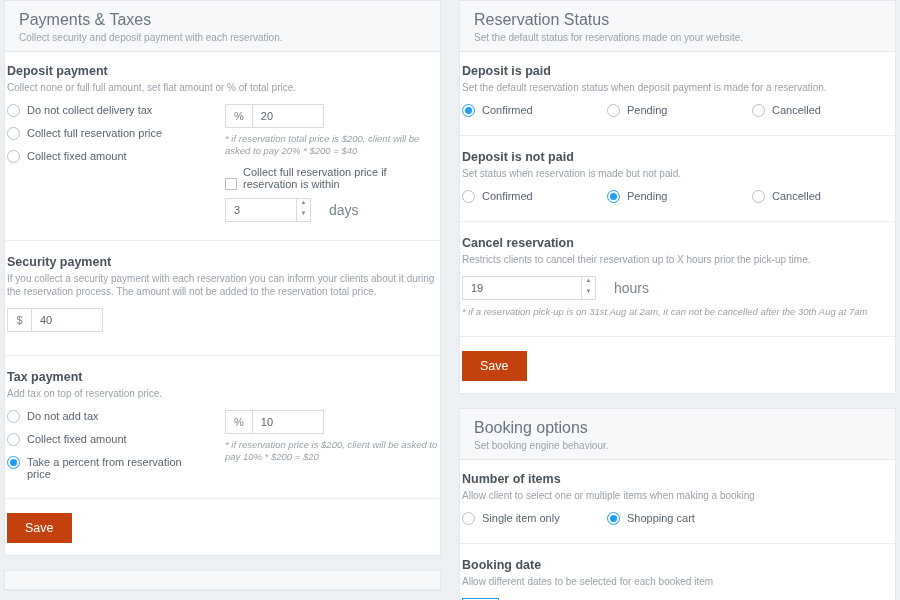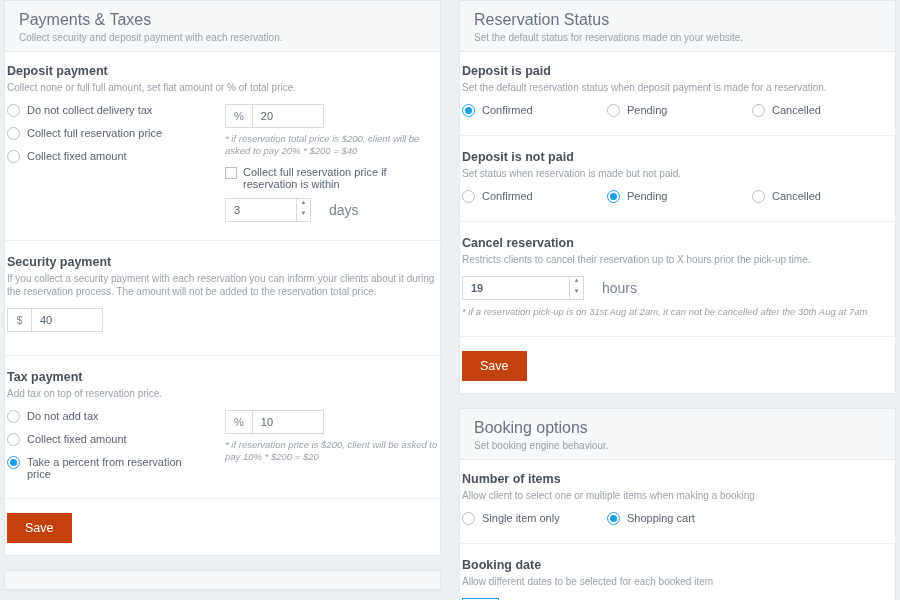--- a/index.html
+++ b/index.html
@@ -26,21 +26,21 @@
 .rlbl{font-size:11px;color:#5a6470}
 .inpgrp{display:flex;align-items:stretch;margin-bottom:5px}
 .inpgrp .pre{border:1px solid #d6dce2;border-right:none;padding:5px 8px;background:#fff;font-size:11px;color:#7a8490;min-width:24px;text-align:center}
 .inpgrp input{border:1px solid #d6dce2;padding:5px 8px;font-size:11px;width:72px;color:#5a6470}
 .spin{border:1px solid #d6dce2;padding:5px 8px;font-size:11px;width:72px;color:#5a6470;position:relative}
 .spinwrap{display:inline-flex;align-items:stretch}
 .spinbtns{border:1px solid #d6dce2;border-left:none;display:flex;flex-direction:column;width:14px}
 .spinbtns span{flex:1;font-size:6px;text-align:center;color:#888;line-height:1;cursor:pointer}
 .after{font-size:14px;color:#7a8490;margin-left:18px}
 .hint{font-size:9.5px;color:#9aa2ab;font-style:italic;line-height:1.3;margin-top:2px}
-.chk{display:flex;align-items:flex-start;gap:6px;margin:8px 0}
+.chk{display:flex;align-items:flex-end;gap:6px;margin:8px 0}
 .cb{width:12px;height:12px;border:1px solid #b8c0c8;flex-shrink:0;margin-top:1px}
 .btn{background:#c2410c;color:#fff;border:none;padding:8px 18px;font-size:12.5px;cursor:pointer}
 .hr{border:none;border-top:1px solid #eceff2;margin:14px -14px}
 .rh{display:flex;gap:4px}
 .rhcol{flex:1}
 .toggle{display:inline-block;border:1px solid #1e9ff2;padding:2px 10px;font-size:9px;color:#1e9ff2;cursor:pointer;letter-spacing:.5px}
 </style>
 </head>
 <body>
 
@@ -208,21 +208,21 @@
                 </div>
               </div>
           </div>
         </div>
         <hr class="hr">
         <div class="sect">
           <h3>Cancel reservation</h3>
           <p class="sub">Restricts clients to cancel their reservation up to X hours prior the pick-up time.</p>
           <div style="display:flex;align-items:center;margin-bottom:6px">
             <div class="spinwrap">
-              <input class="spin" style="width: 108px; font-weight: bold;" value="19">
+              <input class="spin" style="width: 120px;" value="19">
               <div class="spinbtns">
                   <span>▲</span>
                   <span>▼</span>
                 </div>
             </div>
             <span class="after">hours</span>
           </div>
           <div class="hint">* if a reservation pick-up is on 31st Aug at 2am, it can not be cancelled after the 30th Aug at 7am</div>
         </div>
         <hr class="hr">

